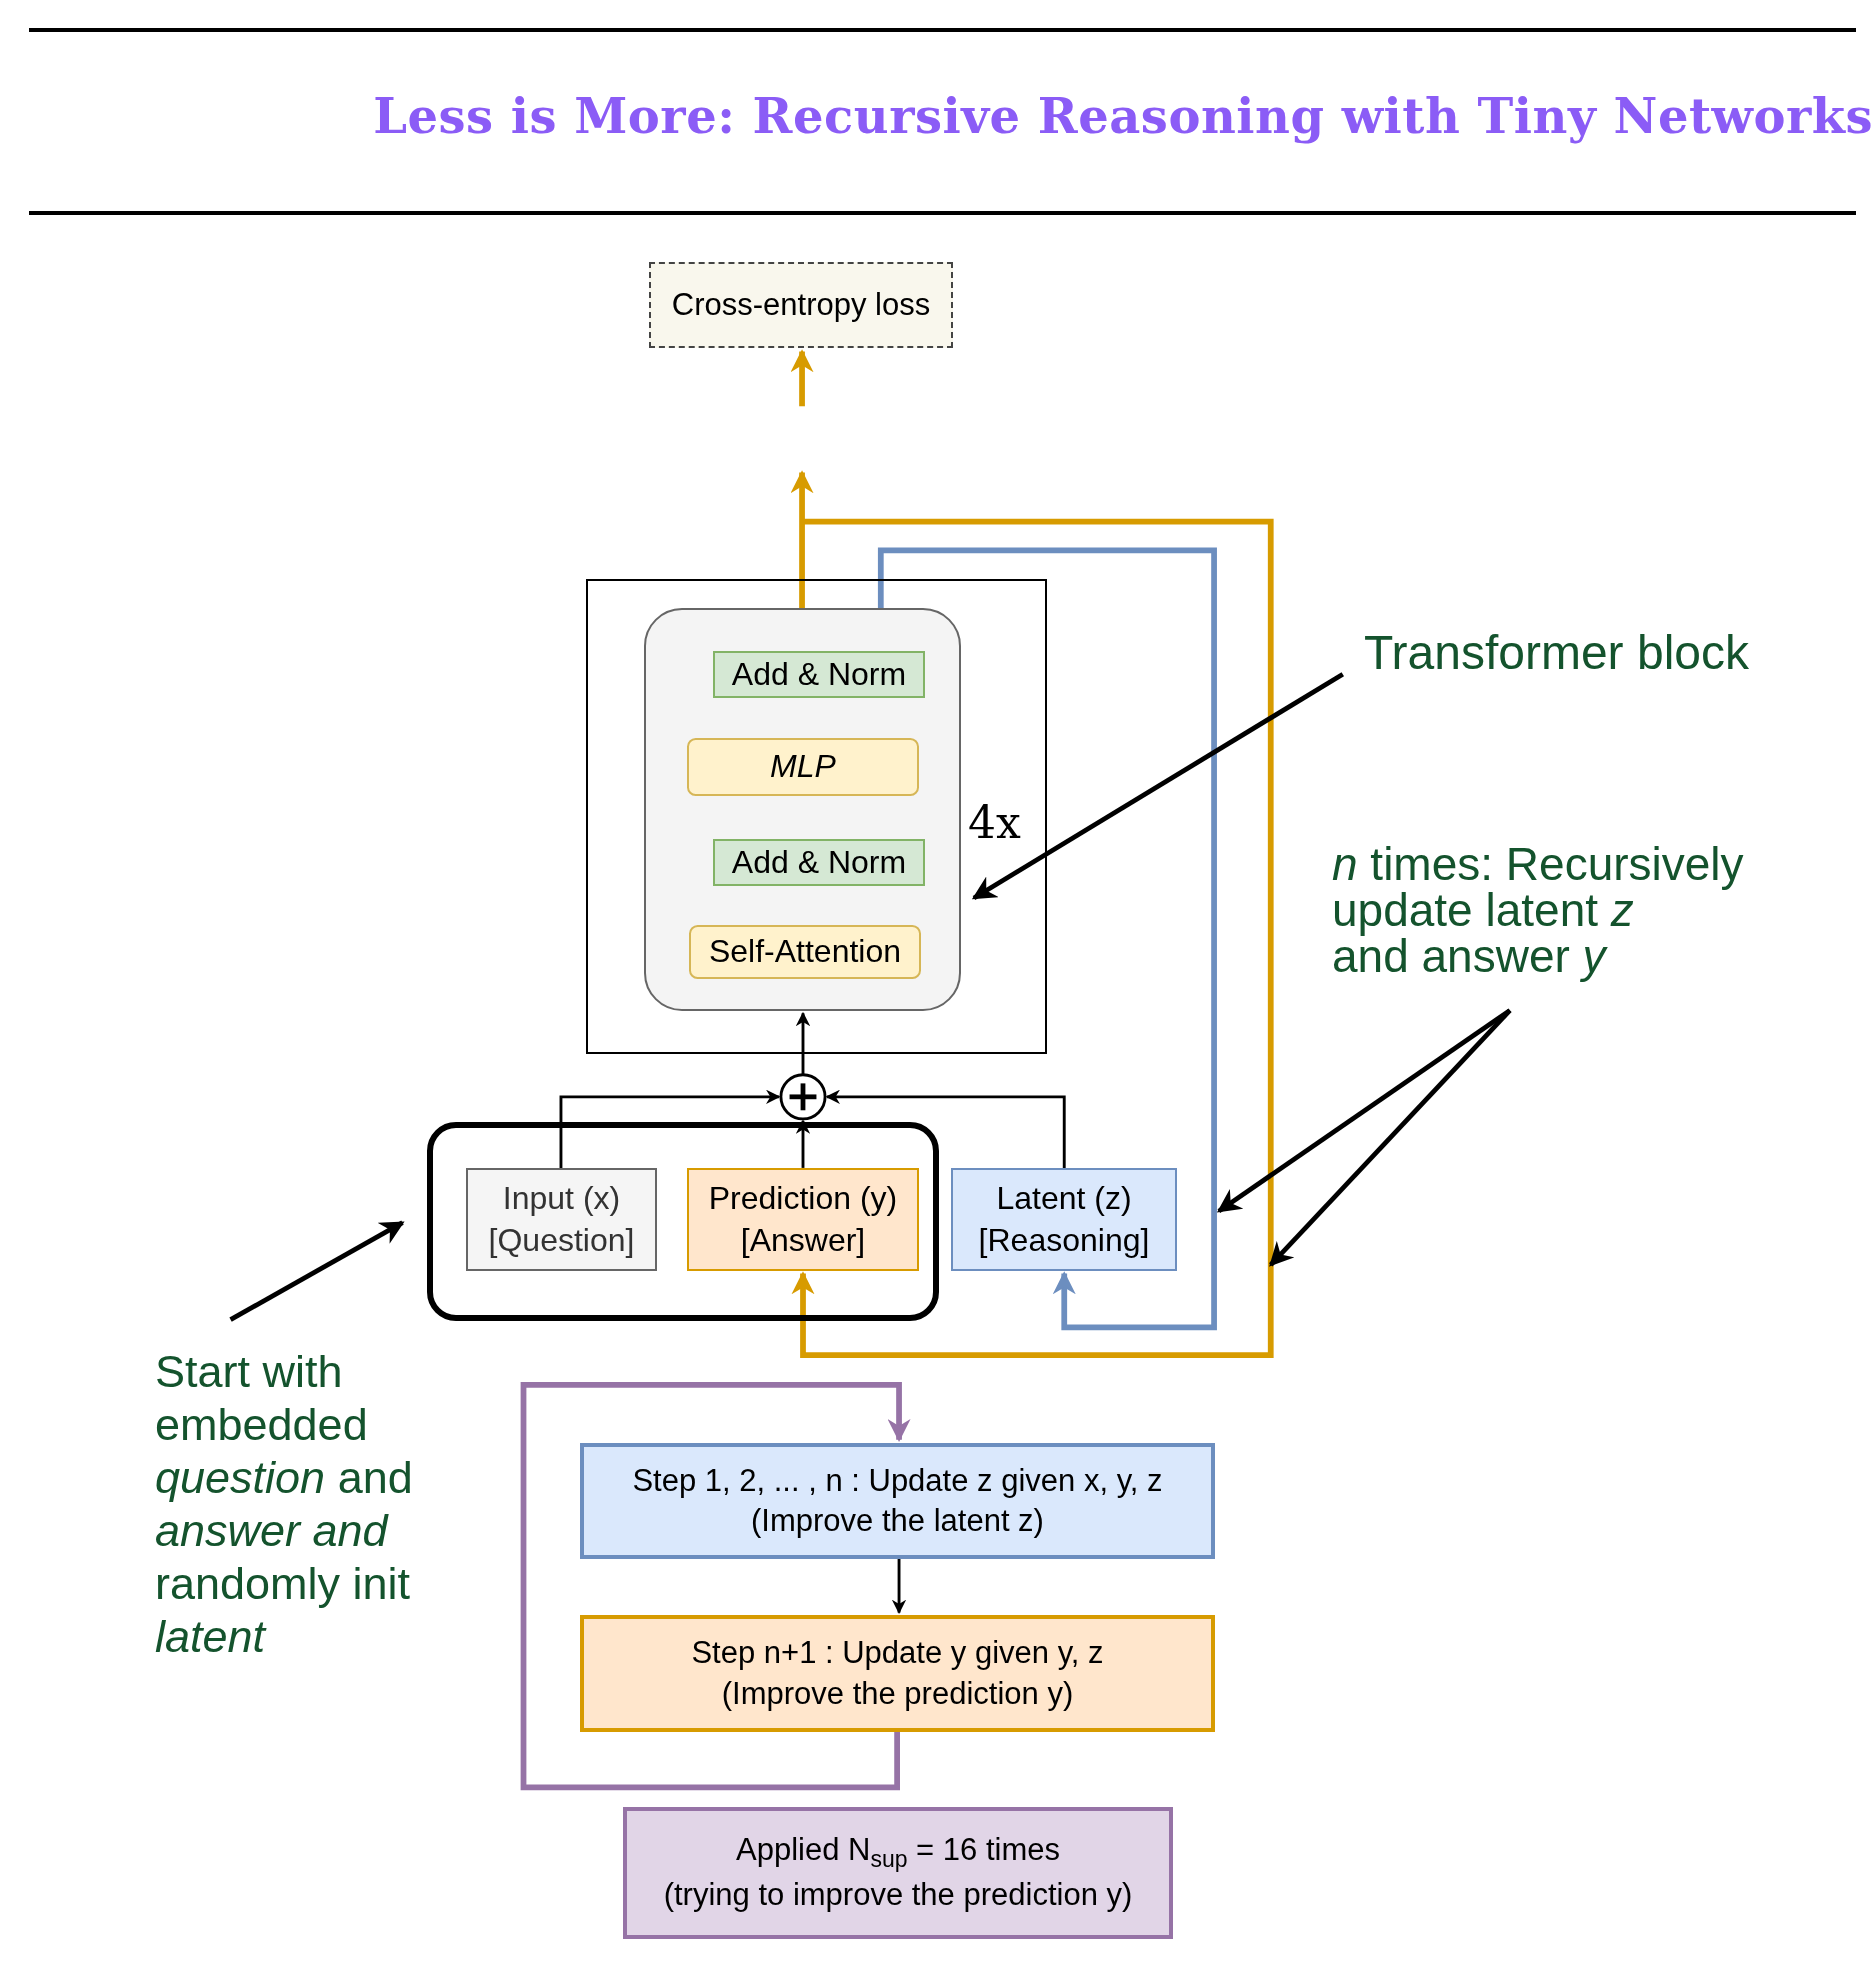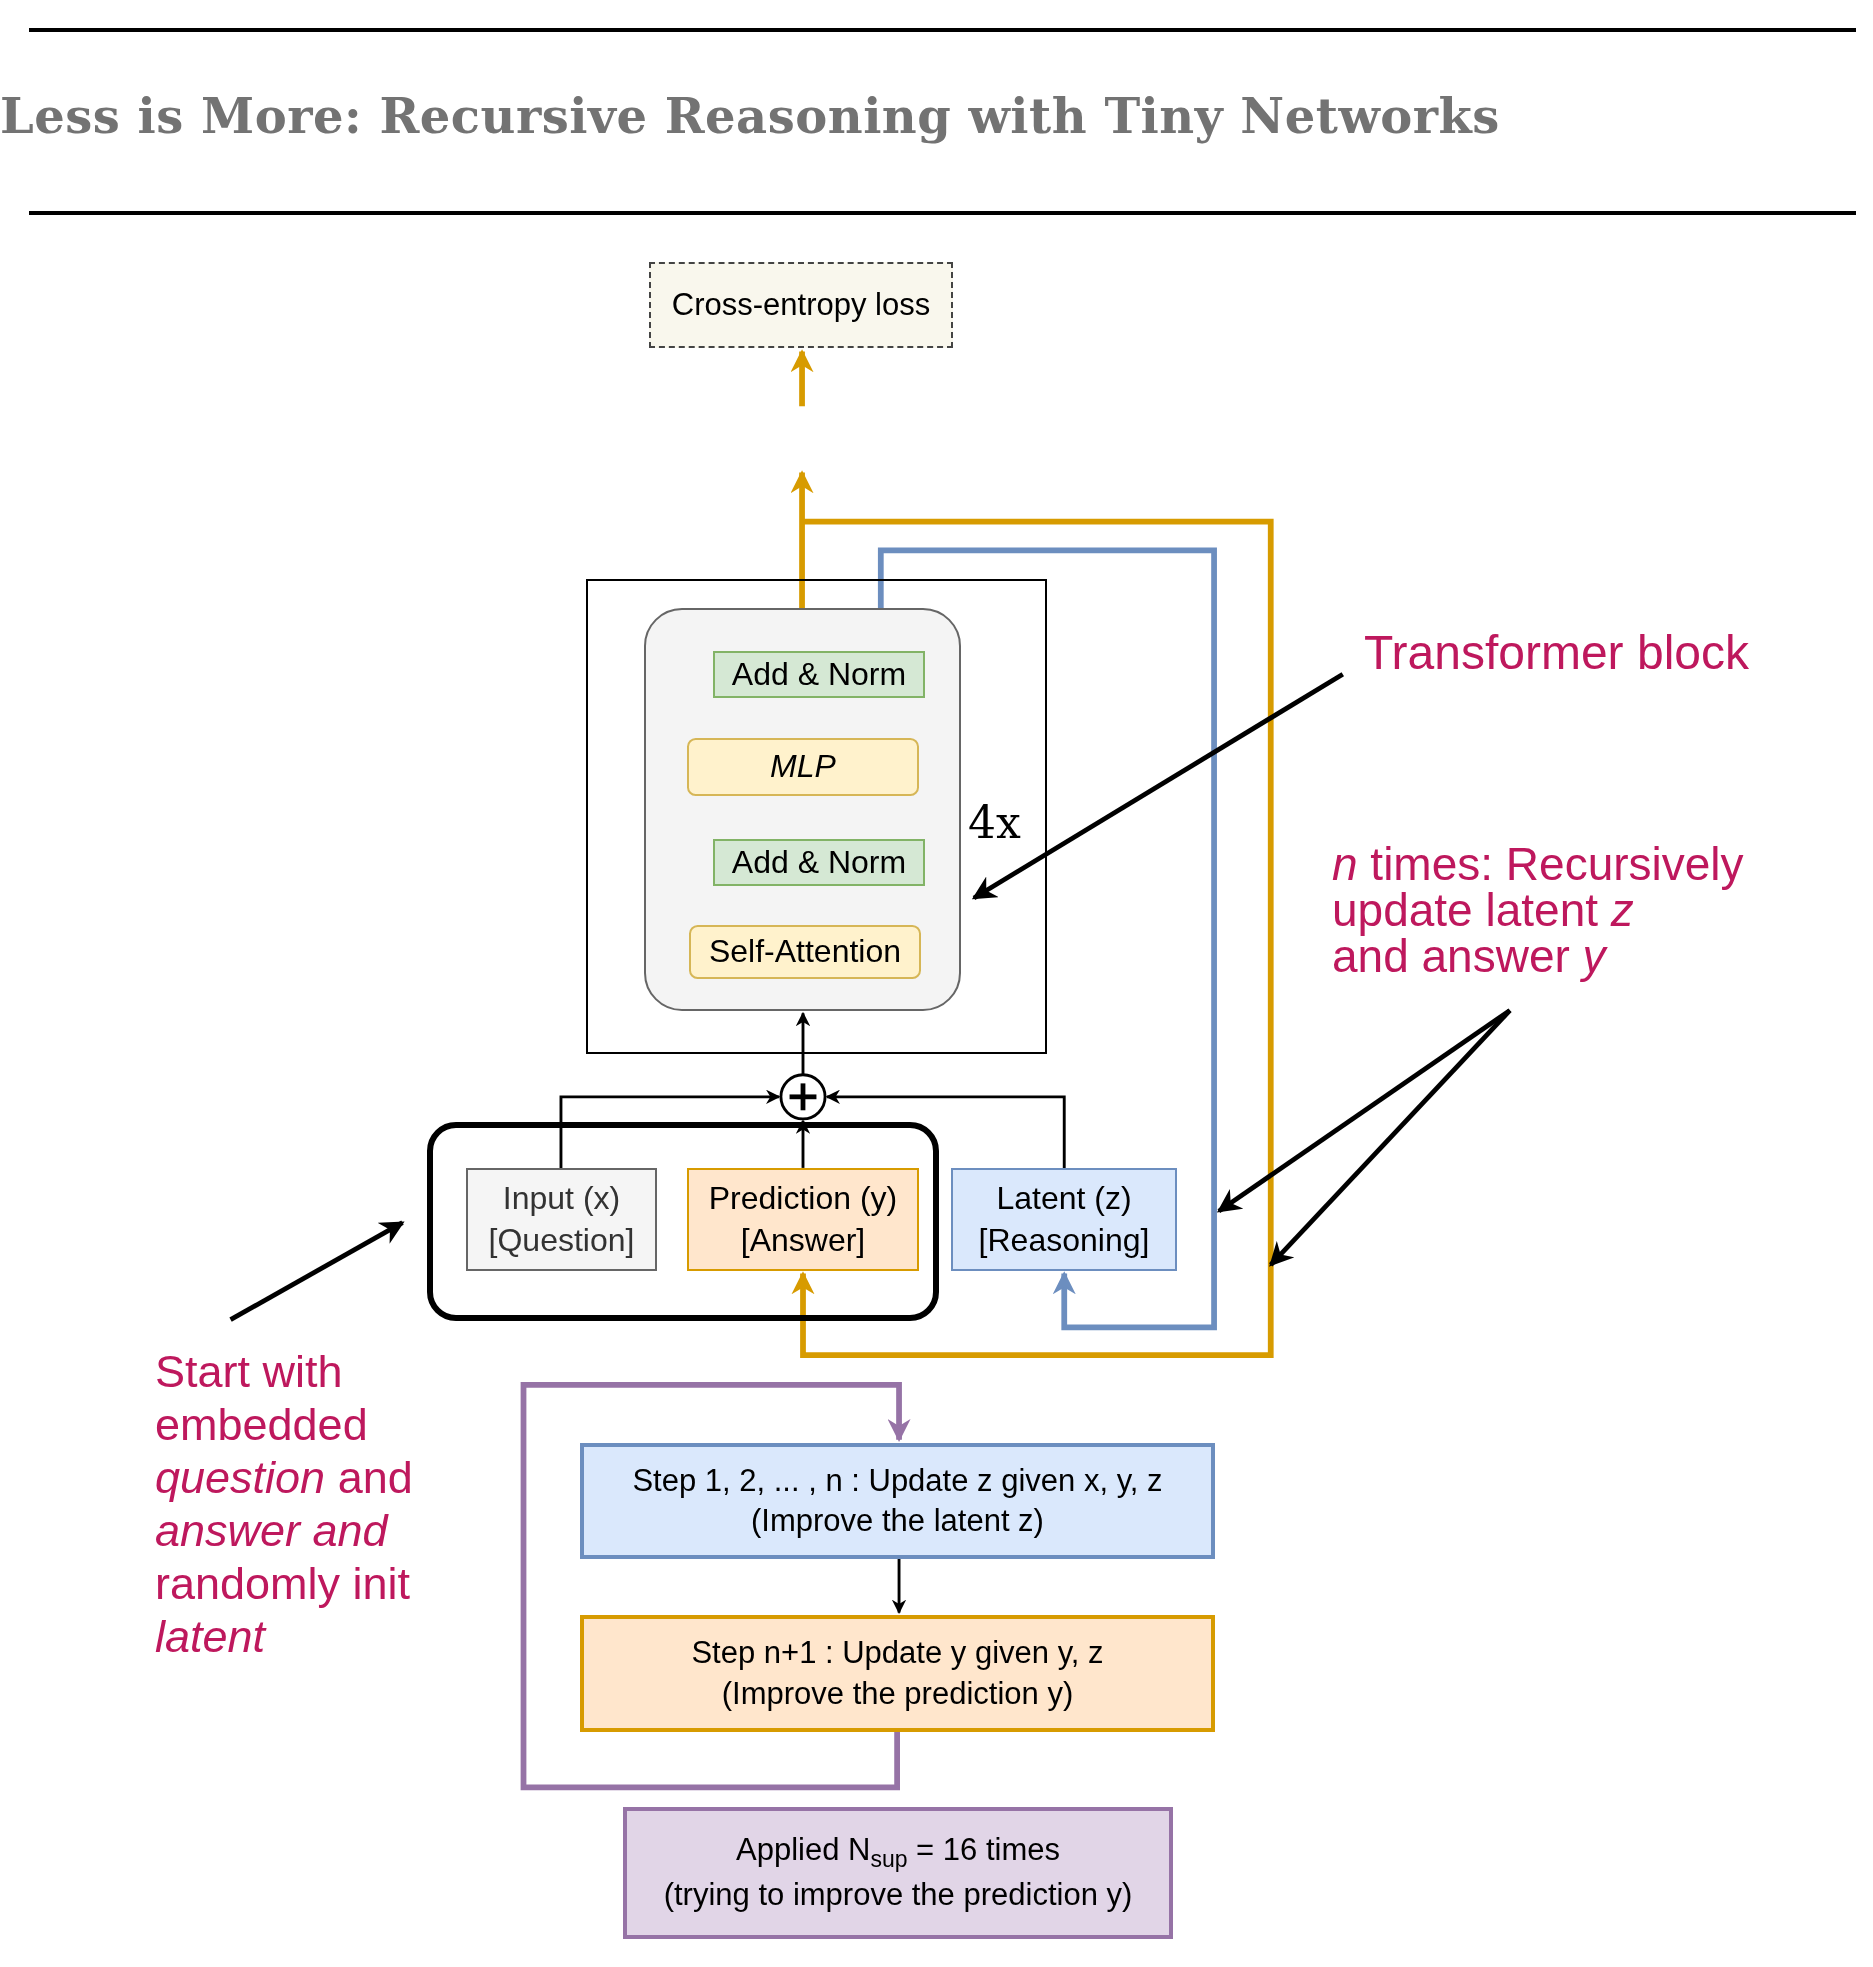--- a/index.html
+++ b/index.html
@@ -1,19 +1,19 @@
 <!DOCTYPE html>
 <html><head>
 <meta charset="utf-8">
 <style>
   html, body { margin: 0; padding: 0; background: #ffffff; }
   #canvas { position: relative; width: 1873px; height: 1967px; background: #ffffff; overflow: hidden; }
   .rule { position: absolute; left: 29px; width: 1827px; height: 3.8px; background: #000; }
-  .title { position: absolute; left: 0; width: 1873px; top: 88px; text-align: left;
-           font-family: "DejaVu Serif", "Liberation Serif", serif; font-weight: bold; font-size: 48px; color: #737373; letter-spacing: 0.5px; }
+  .title { position: absolute; left: 0; width: 1873px; top: 88px; text-align: right;
+           font-family: "DejaVu Serif", "Liberation Serif", serif; font-weight: bold; font-size: 48px; color: #8b5cf6; letter-spacing: 0.5px; }
   .box { position: absolute; box-sizing: border-box; display: flex; flex-direction: column;
          align-items: center; justify-content: center; text-align: center;
          font-family: "Liberation Sans", "DejaVu Sans", sans-serif; color: #000; line-height: 1.3; }
   .b-loss { left: 649px; top: 262px; width: 304px; height: 86px; background: #f9f7ed; border: 2.9px dashed #444; font-size: 31px; }
   .b-rev { left: 628px; top: 406px; width: 348px; height: 63px; background: #f8cecc; border: 2.9px solid #b85450; font-size: 31px; }
   .b-outer { left: 586px; top: 579px; width: 461px; height: 475px; border: 2.9px solid #000; background: transparent; }
   .b-round { left: 644px; top: 608px; width: 317px; height: 403px; border: 2.9px solid #666; border-radius: 38px; background: #f4f4f4; }
   .b-norm { width: 212px; height: 47px; left: 697px; background: #d5e8d4; border: 2.9px solid #82b366; font-size: 32px; margin-left: 16px; }
   .b-norm1 { top: 651px; }
   .b-norm2 { top: 839px; }
@@ -21,21 +21,21 @@
   .b-sa { left: 689px; top: 925px; width: 232px; height: 54px; background: #fff2cc; border: 2.9px solid #d6b656; border-radius: 8.6px; font-size: 32px; }
   .rep { position: absolute; left: 968px; top: 797px; font-family: "DejaVu Serif", "Liberation Serif", serif; font-size: 44px; color: #000; }
   .b-group { left: 427px; top: 1122px; width: 512px; height: 199px; border: 6.7px solid #000; border-radius: 29px; background: transparent; }
   .b-input { left: 466px; top: 1168px; width: 191px; height: 103px; background: #f5f5f5; border: 2.9px solid #666; color: #333; font-size: 32px; }
   .b-pred { left: 687px; top: 1168px; width: 232px; height: 103px; background: #ffe6cc; border: 2.9px solid #d79b00; font-size: 32px; }
   .b-lat { left: 951px; top: 1168px; width: 226px; height: 103px; background: #dae8fc; border: 2.9px solid #6c8ebf; font-size: 32px; }
   .b-step1 { left: 580px; top: 1443px; width: 635px; height: 116px; background: #dae8fc; border: 4.8px solid #6c8ebf; font-size: 31px; }
   .b-step2 { left: 580px; top: 1615px; width: 635px; height: 117px; background: #ffe6cc; border: 4.8px solid #d79b00; font-size: 31px; }
   .b-apply { left: 623px; top: 1807px; width: 550px; height: 132px; background: #e1d5e7; border: 4.8px solid #9673a6; font-size: 31px; }
   .b-apply sub { font-size: 23px; }
-  .note { position: absolute; font-family: "Liberation Sans", "DejaVu Sans", sans-serif; color: #be185d; }
+  .note { position: absolute; font-family: "Liberation Sans", "DejaVu Sans", sans-serif; color: #14532d; }
   .note-tb { left: 1364px; top: 624px; font-size: 48px; line-height: 58px; }
   .note-n { left: 1332px; top: 841px; font-size: 46px; line-height: 46px; }
   .note-start { left: 155px; top: 1345px; font-size: 45px; line-height: 53px; }
   .note i, .note em { font-style: italic; }
   svg#wires { position: absolute; left: 0; top: 0; }
 </style>
 </head>
 <body>
 
 <div id="canvas">

